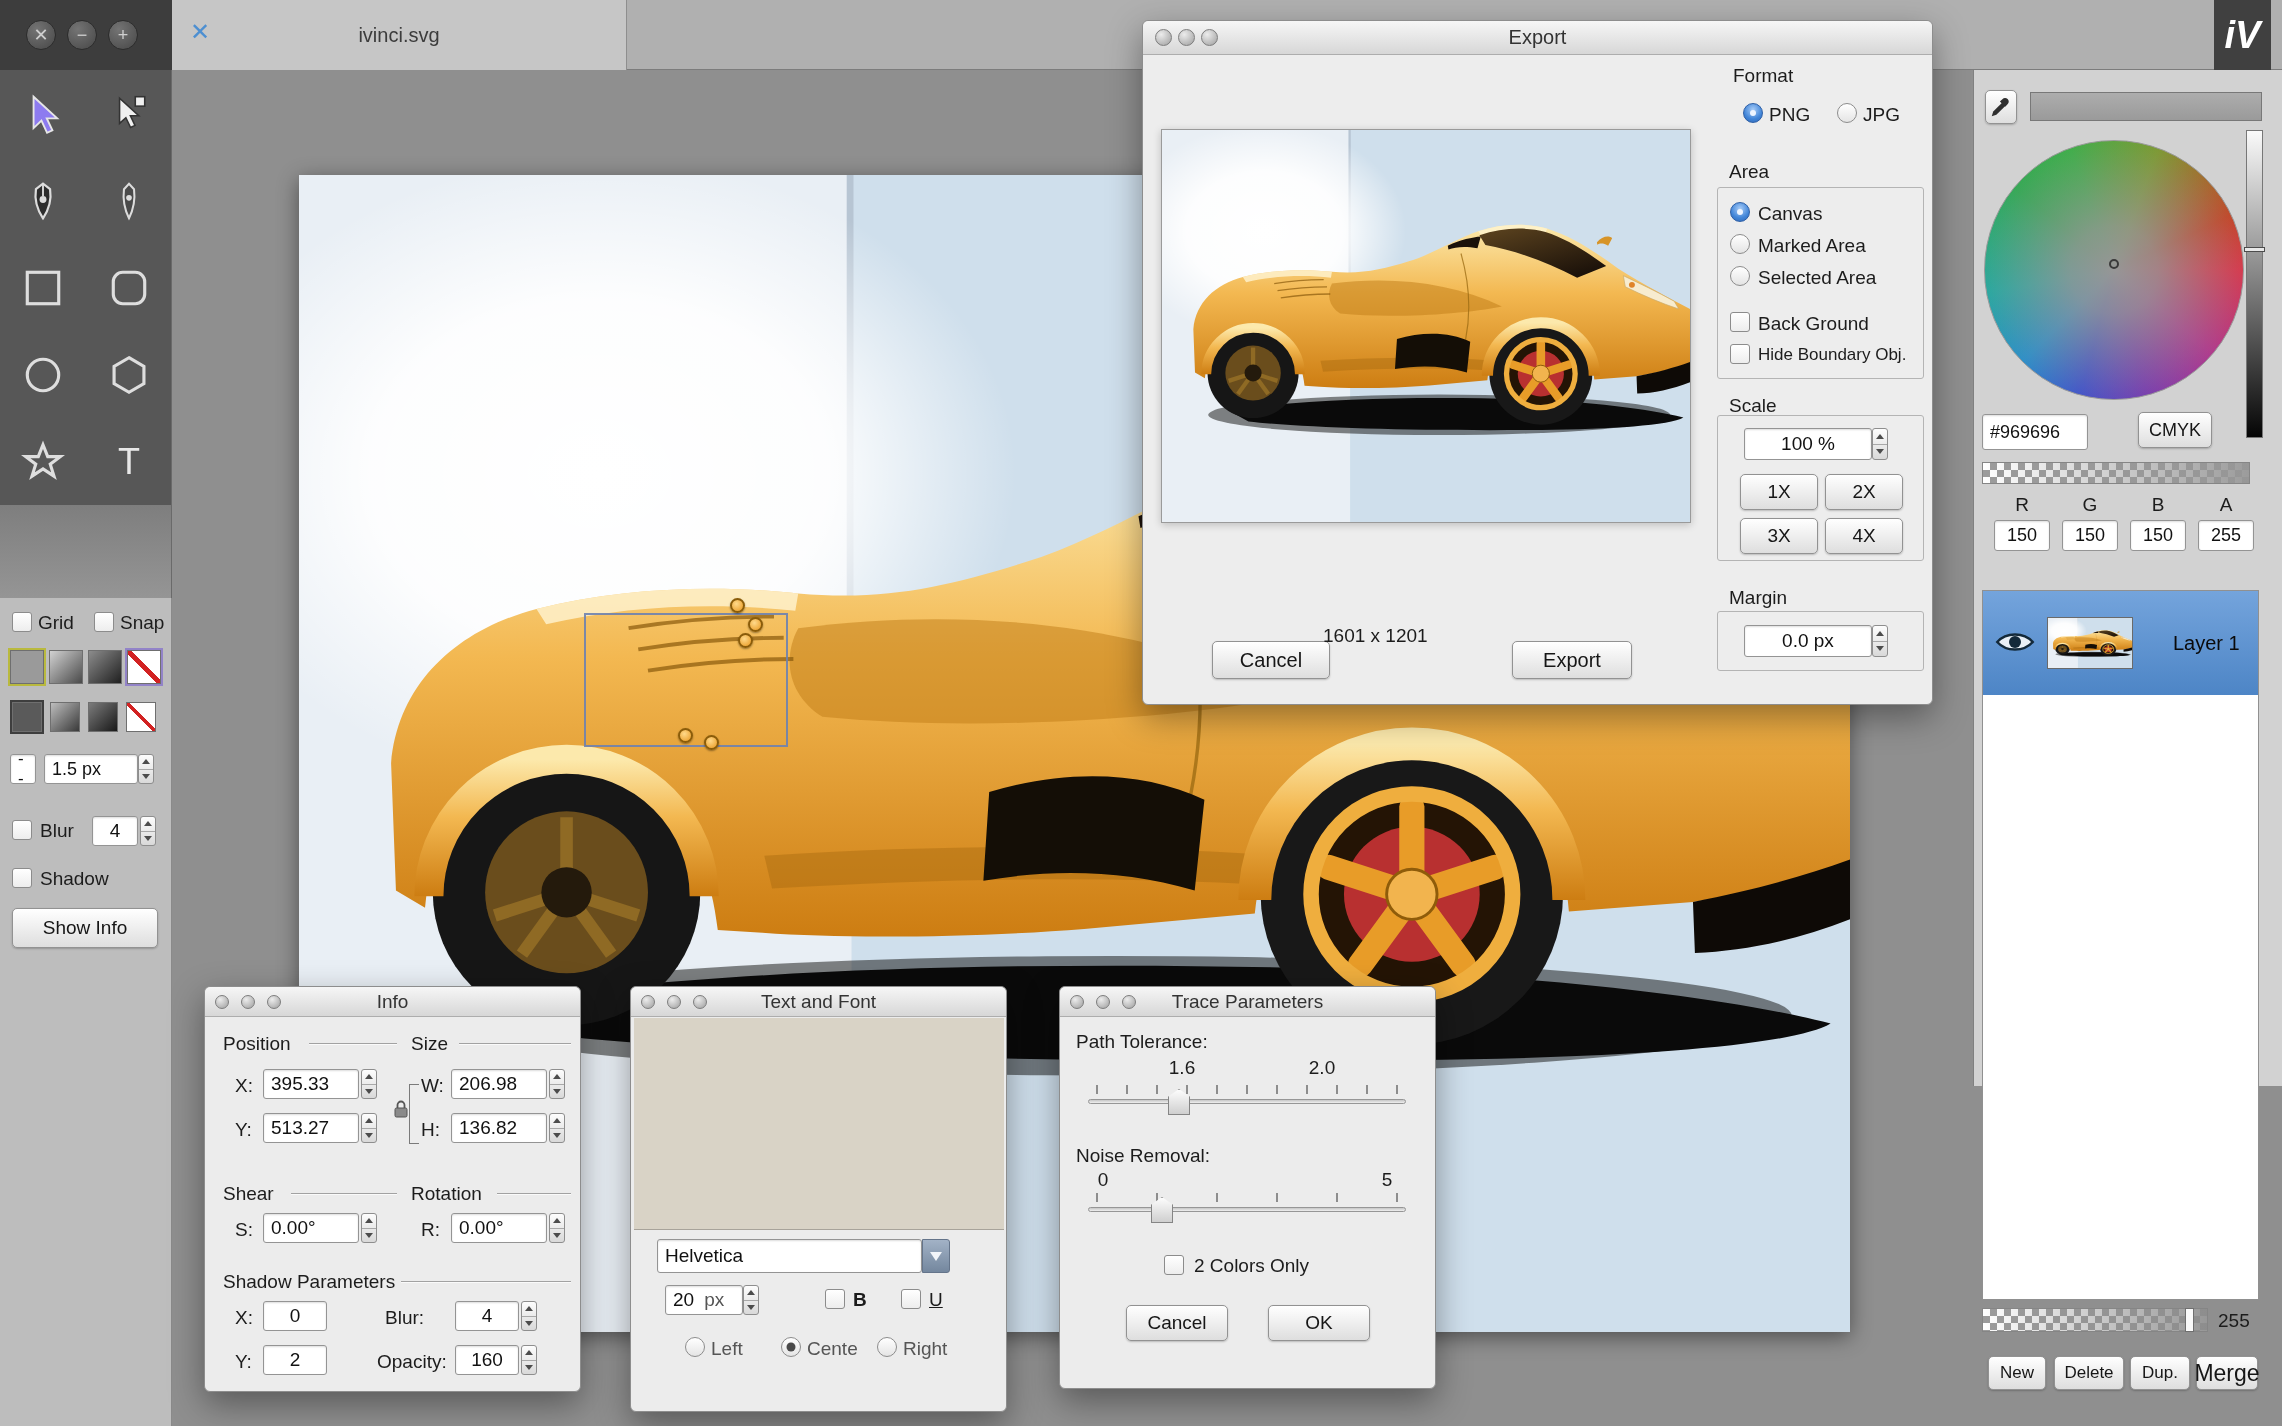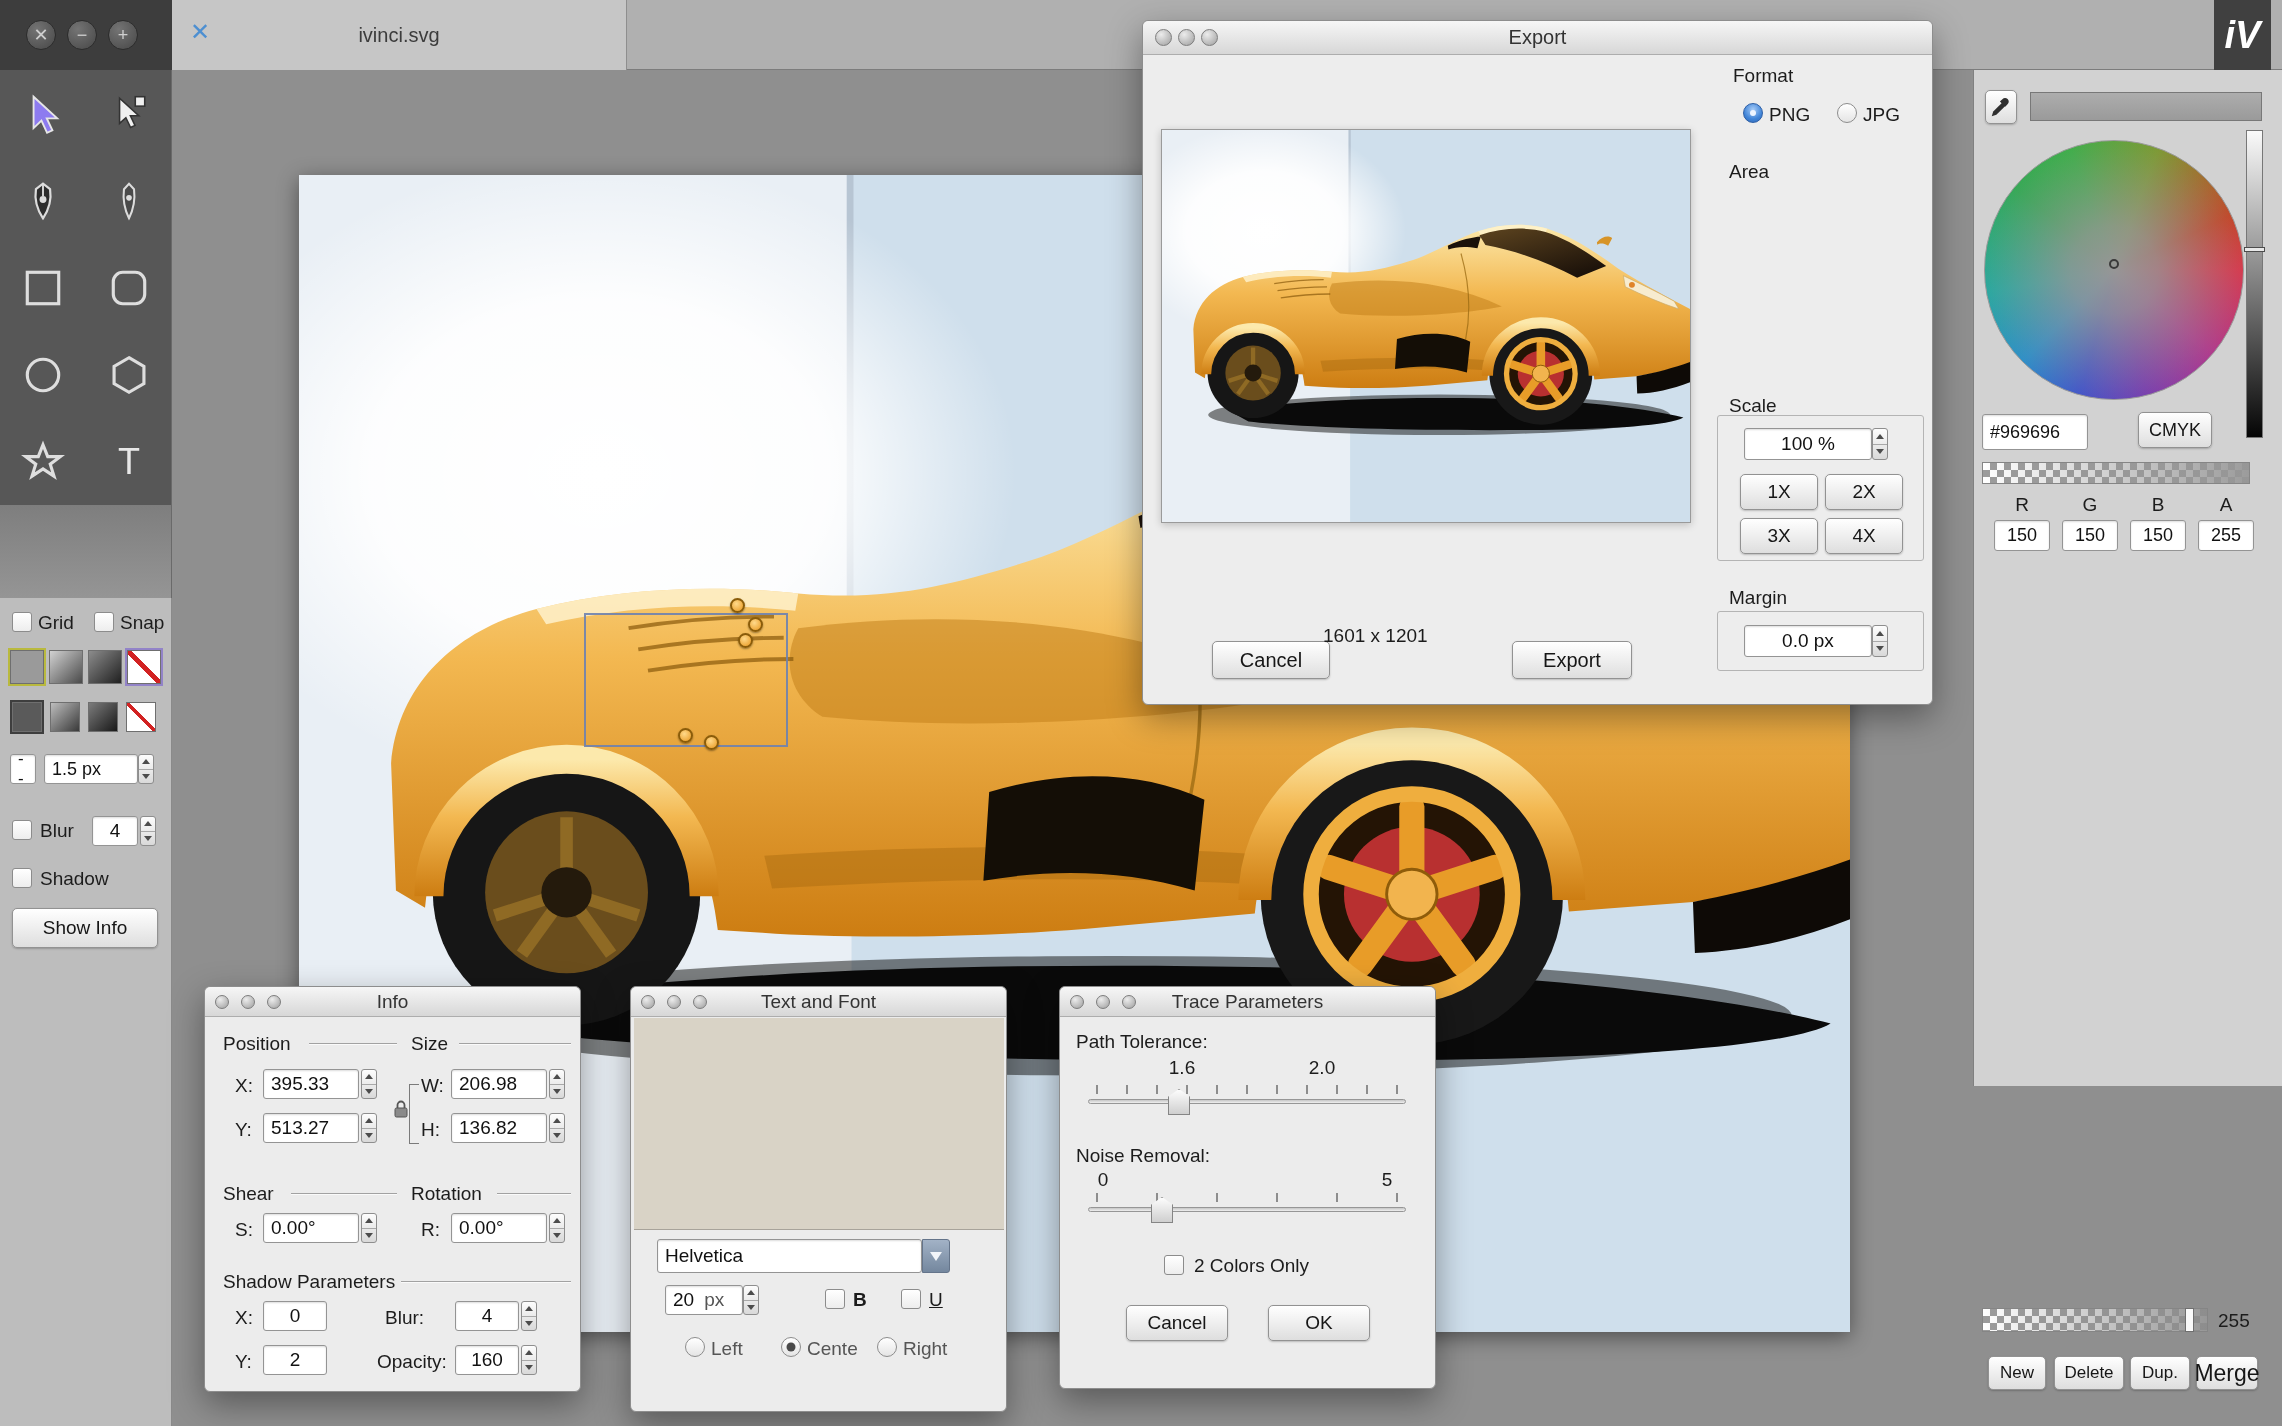--- a/index.html
+++ b/index.html
@@ -293,20 +293,34 @@
     <div class="field ctr" style="left:88px;top:450px;width:56px;height:31px;font-size:18px;">
         <span>150</span>
       </div>
     <div class="field ctr" style="left:156px;top:450px;width:56px;height:31px;font-size:18px;">
         <span>150</span>
       </div>
     <div class="field ctr" style="left:224px;top:450px;width:56px;height:31px;font-size:18px;">
         <span>255</span>
       </div>
 
+    <div class="abs" style="left:8px;top:520px;width:277px;height:710px;background:#ffffff;border:1px solid #909090;overflow:hidden;">
+      <div class="abs" style="left:0;top:0;width:275px;height:104px;background:linear-gradient(#74a4dc,#4d85c6);">
+        <svg class="abs" style="left:12px;top:38px;" width="40" height="26" viewBox="0 0 36 22">
+            <path d="M2 11 C10 2 26 2 34 11 C26 20 10 20 2 11 Z" fill="#e9eff5" stroke="#13293a" stroke-width="2.2"></path>
+            <circle cx="18" cy="11" r="5.4" fill="#13293a"></circle>
+          </svg>
+        <div class="abs" style="left:64px;top:26px;width:86px;height:52px;background:#fff;border:1px solid #6a6a6a;overflow:hidden;">
+          <svg width="84" height="50" viewBox="0 0 1600 1200" preserveAspectRatio="none">
+              <use href="#car-scene"></use>
+            </svg>
+        </div>
+        <span class="lbl" style="left:190px;top:40px;font-size:20px;color:#0a0a0a;">Layer 1</span>
+      </div>
+    </div>
 
     <div class="abs checker" style="left:8px;top:1238px;width:226px;height:24px;">
       <span class="abs" style="inset:0;background:linear-gradient(90deg,rgba(140,140,140,0),rgba(140,140,140,.9));"></span>
       <span class="abs" style="left:202px;top:-1px;width:9px;height:24px;background:#fafafa;border:1px solid #6f6f6f;"></span>
     </div>
     <span class="lbl" style="left:244px;top:1240px;width:50px;font-size:19px;">255</span>
 
     <div class="pushbtn" style="left:14px;top:1286px;width:58px;height:34px;font-size:17px;">
         <span>New</span>
       </div>
@@ -545,20 +559,32 @@
         </svg>
     </div>
 
     <span class="lbl" style="left:590px;top:44px;">Format</span>
     <span class="radio on" style="left:600px;top:82px;"></span>
     <span class="lbl" style="left:626px;top:83px;">PNG</span>
     <span class="radio" style="left:694px;top:82px;"></span>
     <span class="lbl" style="left:720px;top:83px;">JPG</span>
 
     <span class="lbl" style="left:586px;top:140px;">Area</span>
+    <div class="gbox" style="left:574px;top:166px;width:207px;height:192px;">
+      <span class="radio on" style="left:12px;top:14px;"></span>
+      <span class="lbl" style="left:40px;top:15px;">Canvas</span>
+      <span class="radio" style="left:12px;top:46px;"></span>
+      <span class="lbl" style="left:40px;top:47px;">Marked Area</span>
+      <span class="radio" style="left:12px;top:78px;"></span>
+      <span class="lbl" style="left:40px;top:79px;">Selected Area</span>
+      <span class="cb" style="left:12px;top:124px;"></span>
+      <span class="lbl" style="left:40px;top:125px;">Back Ground</span>
+      <span class="cb" style="left:12px;top:156px;"></span>
+      <span class="lbl" style="left:40px;top:157px;font-size:17px;">Hide Boundary Obj.</span>
+    </div>
 
     <span class="lbl" style="left:586px;top:374px;">Scale</span>
     <div class="gbox" style="left:574px;top:394px;width:207px;height:146px;">
       <div class="field ctr" style="left:26px;top:12px;width:128px;height:32px;">
           <span>100 %</span>
         </div>
       <span class="stepper" style="left:154px;top:12px;height:32px;">
           <b>
             <i></i>
           </b>

